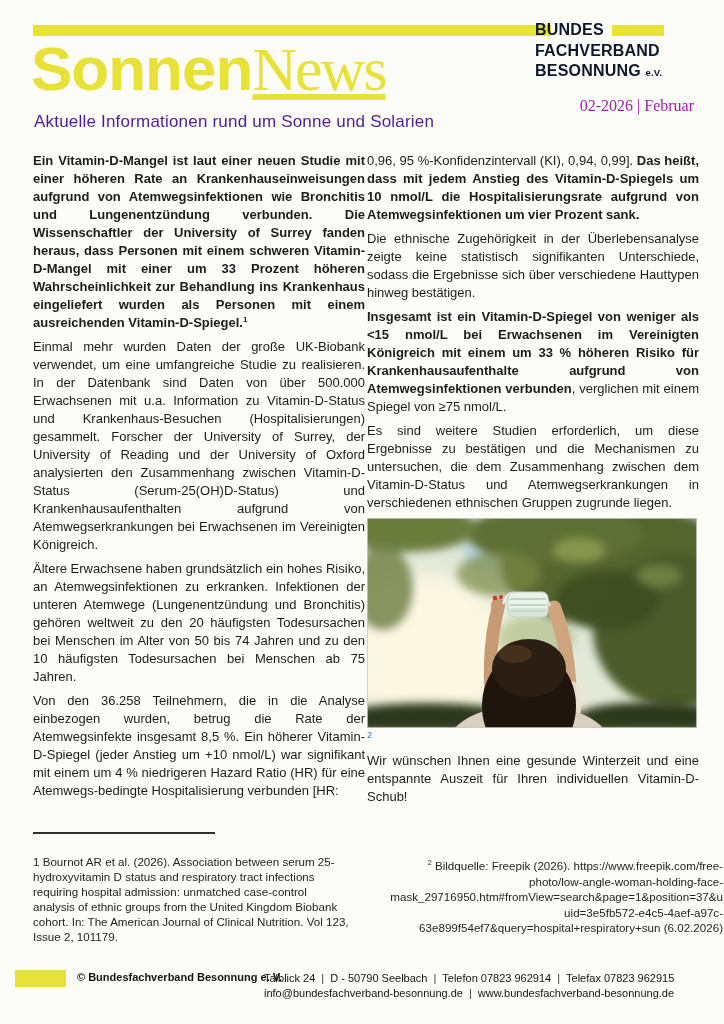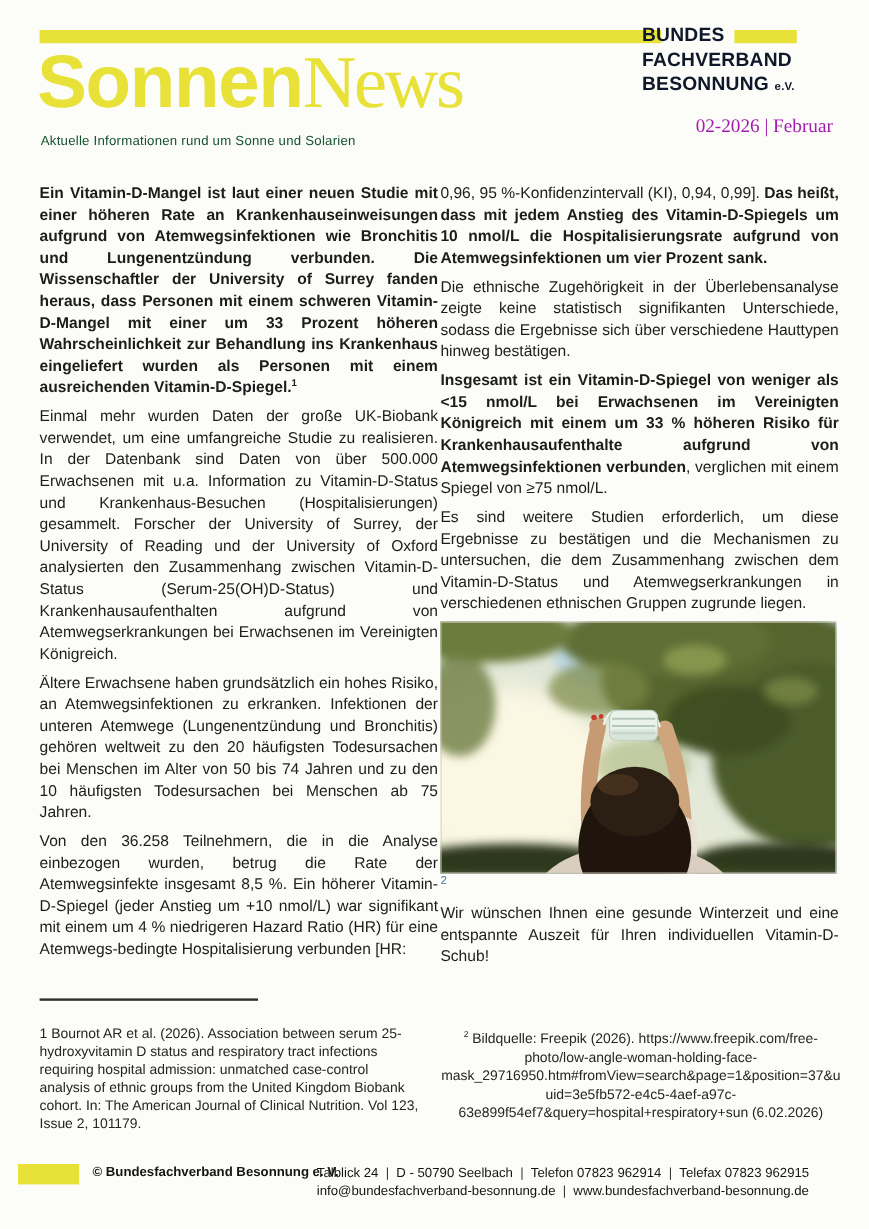--- a/index.html
+++ b/index.html
@@ -9,43 +9,43 @@
   html,body{margin:0;padding:0;background:#ffffff;}
   .page{
     position:relative;width:724px;height:1024px;margin:0 auto;
     background:#fcfcf9;overflow:hidden;
     font-family:"Liberation Sans",sans-serif;color:var(--ink);
   }
   
   .top-bar{position:absolute;left:33px;top:25px;width:518px;height:11px;background:var(--yellow);}
   .title{position:absolute;left:31px;top:36px;font-size:62px;line-height:1.05;color:var(--yellow);white-space:nowrap;}
   .t-sans{font-family:"Liberation Sans",sans-serif;font-weight:700;letter-spacing:-1px;}
-  .t-serif{font-family:"Liberation Serif",serif;font-weight:400;letter-spacing:-2px;}
-  .subtitle{position:absolute;left:34px;top:112px;font-size:11px;color:#14532d;letter-spacing:.2px;}
+  .t-serif{font-family:"Liberation Serif",serif;font-weight:400;letter-spacing:-2px;text-decoration:underline;}
+  .subtitle{position:absolute;left:34px;top:112px;font-size:17px;color:#4c1d95;letter-spacing:.2px;}
   .logo{position:absolute;left:535px;top:20px;font-weight:700;font-size:16px;line-height:20.5px;color:#0f172a;letter-spacing:.2px;}
   .logo-row{display:flex;align-items:center;gap:8px;}
   .logo-bar{display:inline-block;width:52px;height:11px;background:var(--yellow);}
   .ev{font-size:9.5px;font-weight:700;}
   .issue{position:absolute;right:30px;top:97px;font-family:"Liberation Serif",serif;font-size:16px;color:#a21caf;}
   
   .col{position:absolute;top:152px;width:332px;font-size:13px;line-height:18px;text-align:justify;color:var(--ink);}
   .col-left{left:33px;}
   .col-right{left:367px;}
   .col p{margin:0 0 6px 0;}
   .heading{font-weight:700;}
   .bold{font-weight:700;}
   sup{font-size:.62em;line-height:0;}
   
   .photo{width:330px;height:210px;margin-top:4px;line-height:0;}
   .photo-marker{font-size:9.5px;line-height:11px;color:#44789f;margin-top:1px;text-align:left;}
   .closing{margin-top:12px !important;}
   
   .fn1{position:absolute;left:33px;top:832px;width:318px;font-size:11.6px;line-height:15px;color:#242424;text-align:left;}
   .fn-rule{width:182px;border-top:2px solid #2f2f2f;margin-bottom:20px;}
-  .fn2{position:absolute;left:367px;top:858px;width:334px;font-size:11.6px;line-height:15.5px;color:#242424;text-align:center;overflow-wrap:break-word;word-break:break-word;}
+  .fn2{position:absolute;left:389px;top:858px;width:334px;font-size:11.6px;line-height:15.5px;color:#242424;text-align:right;overflow-wrap:break-word;word-break:break-word;}
   
   .footer-bar{position:absolute;left:15px;top:970px;width:51px;height:17px;background:var(--yellow);}
   .footer-copy{position:absolute;left:77px;top:971px;font-size:11px;font-weight:700;color:#141414;}
   .footer-contact{position:absolute;left:264px;top:971px;font-size:11px;line-height:14.5px;color:#141414;white-space:nowrap;}
   .pipe{padding:0 6px;color:#3a3a3a;}
 </style>
 </head>
 <body>
 
 <div class="page">

